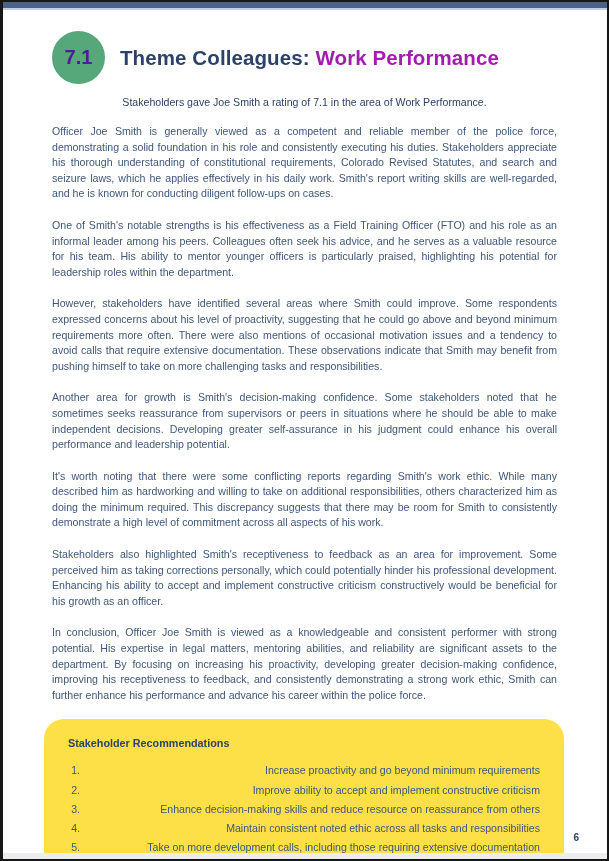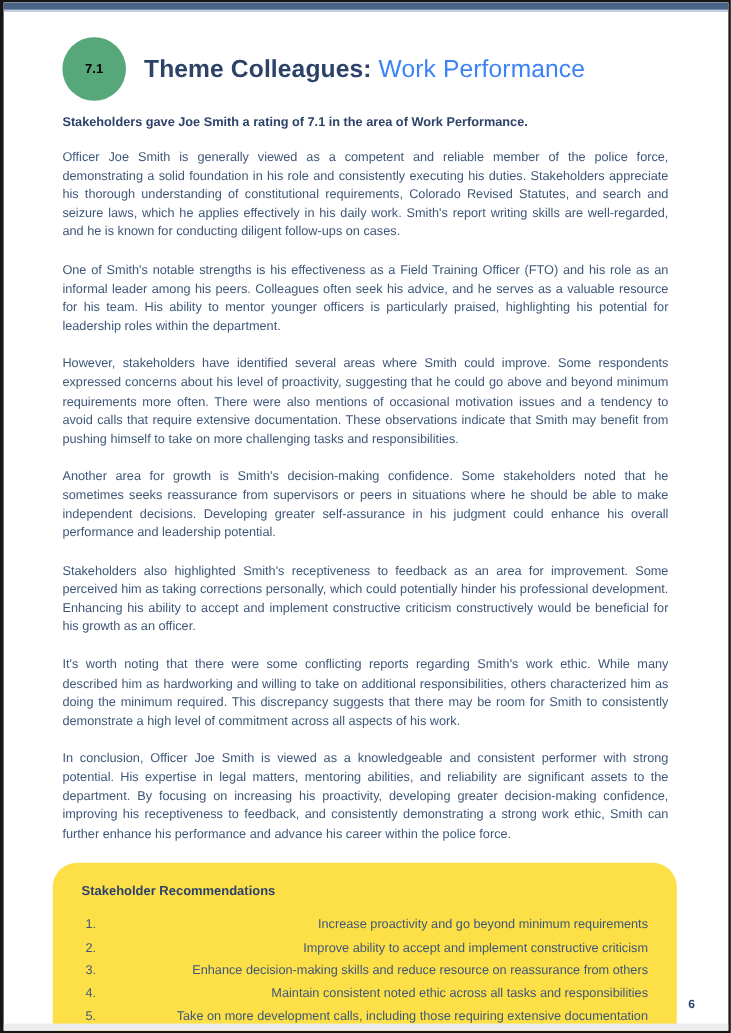--- a/index.html
+++ b/index.html
@@ -27,40 +27,41 @@
   }
   .header-row {
     display: flex;
     align-items: center;
     margin-bottom: 12px;
   }
   .badge {
     width: 53px; height: 53px;
     border-radius: 50%;
     background: #56a77a;
-    color: #000000;
+    color: #4c1d95;
     font-weight: bold;
-    font-size: 11px;
+    font-size: 20px;
     display: flex;
     align-items: center;
     justify-content: center;
     flex: 0 0 auto;
   }
   .title {
     margin-left: 15px;
     font-size: 20.5px;
     letter-spacing: 0.1px;
   }
   .title .t-bold { font-weight: bold; color: #2d4268; }
-  .title .t-light { font-weight: normal; color: #3b82f6; }
+  .title .t-light { font-weight: bold; color: #a21caf; }
   .intro {
-    font-weight: bold;
+    font-weight: normal;
     color: #2d4268;
     font-size: 10.6px;
     margin-bottom: 7px;
+    text-align: center;
   }
   .body-text p {
     font-size: 10.6px;
     line-height: 15.6px;
     text-align: justify;
     margin-bottom: 7px;
     color: #3f5778;
     margin-top: 16px;
   }
   .rec-box {
@@ -116,22 +117,22 @@
       <h1 class="title"><span class="t-bold">Theme Colleagues:</span><span class="t-light"> Work Performance</span></h1>
     </div>
 
     <div class="intro">Stakeholders gave Joe Smith a rating of 7.1 in the area of Work Performance.</div>
 
     <div class="body-text">
       <p>Officer Joe Smith is generally viewed as a competent and reliable member of the police force, demonstrating a solid foundation in his role and consistently executing his duties. Stakeholders appreciate his thorough understanding of constitutional requirements, Colorado Revised Statutes, and search and seizure laws, which he applies effectively in his daily work. Smith's report writing skills are well-regarded, and he is known for conducting diligent follow-ups on cases.</p>
       <p>One of Smith's notable strengths is his effectiveness as a Field Training Officer (FTO) and his role as an informal leader among his peers. Colleagues often seek his advice, and he serves as a valuable resource for his team. His ability to mentor younger officers is particularly praised, highlighting his potential for leadership roles within the department.</p>
       <p>However, stakeholders have identified several areas where Smith could improve. Some respondents expressed concerns about his level of proactivity, suggesting that he could go above and beyond minimum requirements more often. There were also mentions of occasional motivation issues and a tendency to avoid calls that require extensive documentation. These observations indicate that Smith may benefit from pushing himself to take on more challenging tasks and responsibilities.</p>
       <p>Another area for growth is Smith's decision-making confidence. Some stakeholders noted that he sometimes seeks reassurance from supervisors or peers in situations where he should be able to make independent decisions. Developing greater self-assurance in his judgment could enhance his overall performance and leadership potential.</p>
+      <p>It's worth noting that there were some conflicting reports regarding Smith's work ethic. While many described him as hardworking and willing to take on additional responsibilities, others characterized him as doing the minimum required. This discrepancy suggests that there may be room for Smith to consistently demonstrate a high level of commitment across all aspects of his work.</p>
       <p>Stakeholders also highlighted Smith's receptiveness to feedback as an area for improvement. Some perceived him as taking corrections personally, which could potentially hinder his professional development. Enhancing his ability to accept and implement constructive criticism constructively would be beneficial for his growth as an officer.</p>
-      <p>It's worth noting that there were some conflicting reports regarding Smith's work ethic. While many described him as hardworking and willing to take on additional responsibilities, others characterized him as doing the minimum required. This discrepancy suggests that there may be room for Smith to consistently demonstrate a high level of commitment across all aspects of his work.</p>
       <p>In conclusion, Officer Joe Smith is viewed as a knowledgeable and consistent performer with strong potential. His expertise in legal matters, mentoring abilities, and reliability are significant assets to the department. By focusing on increasing his proactivity, developing greater decision-making confidence, improving his receptiveness to feedback, and consistently demonstrating a strong work ethic, Smith can further enhance his performance and advance his career within the police force.</p>
     </div>
 
     <div class="rec-box">
       <div class="rec-title">Stakeholder Recommendations</div>
       <ol class="rec-list">
         <li>Increase proactivity and go beyond minimum requirements</li>
         <li>Improve ability to accept and implement constructive criticism</li>
         <li>Enhance decision-making skills and reduce resource on reassurance from others</li>
         <li>Maintain consistent noted ethic across all tasks and responsibilities</li>

